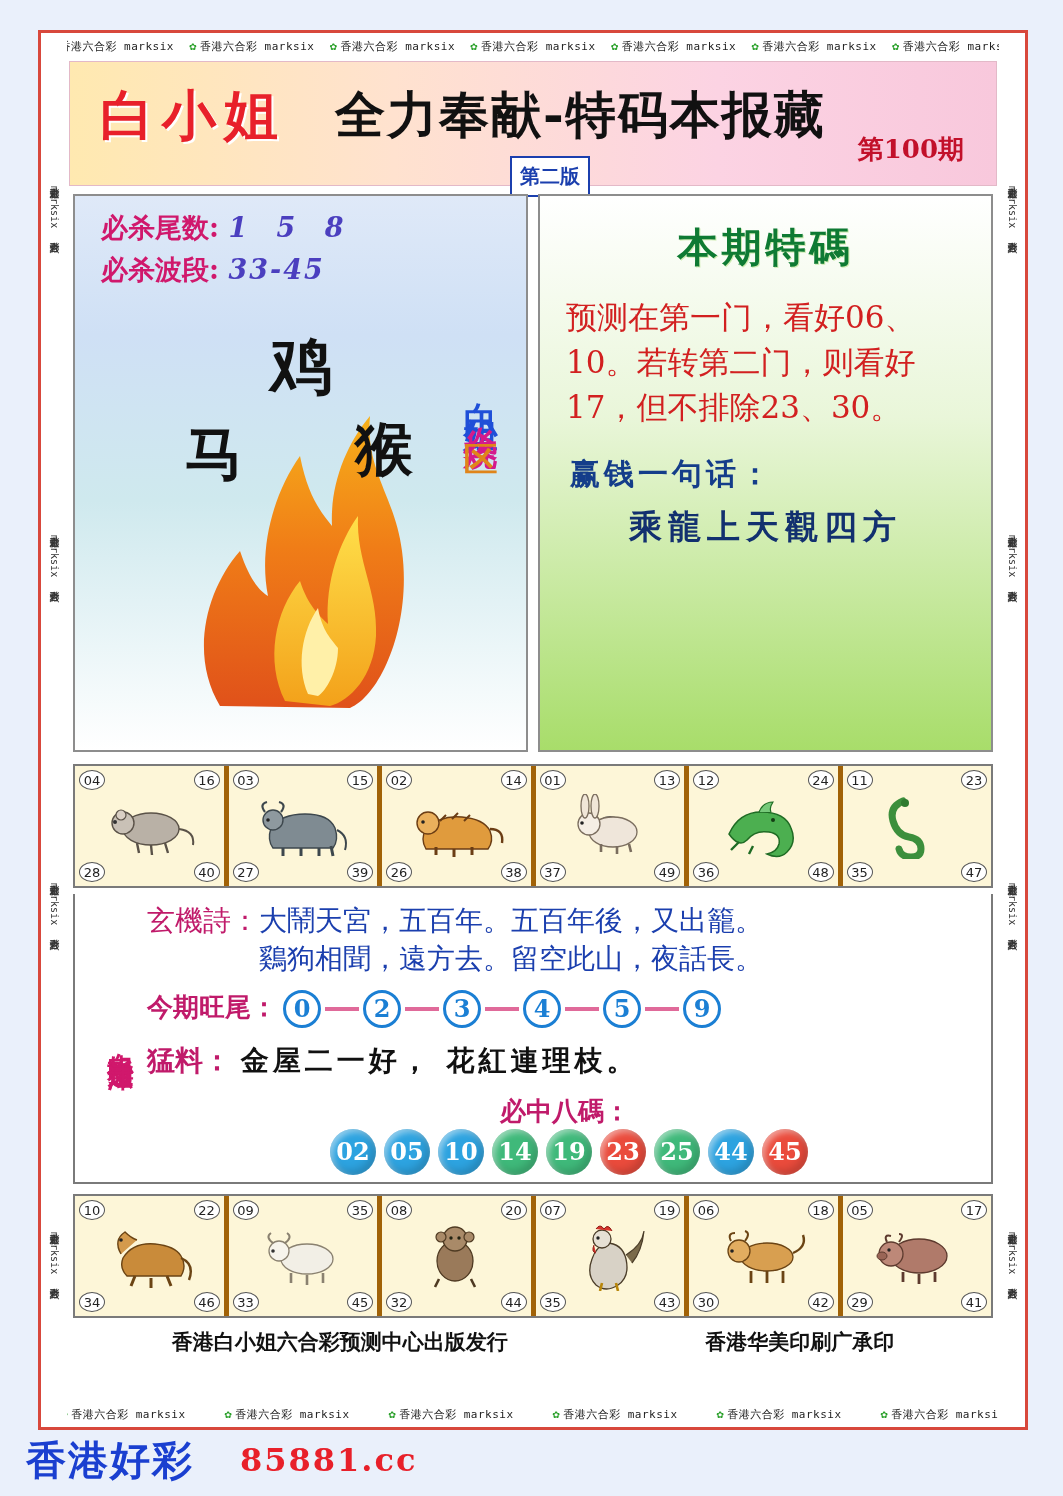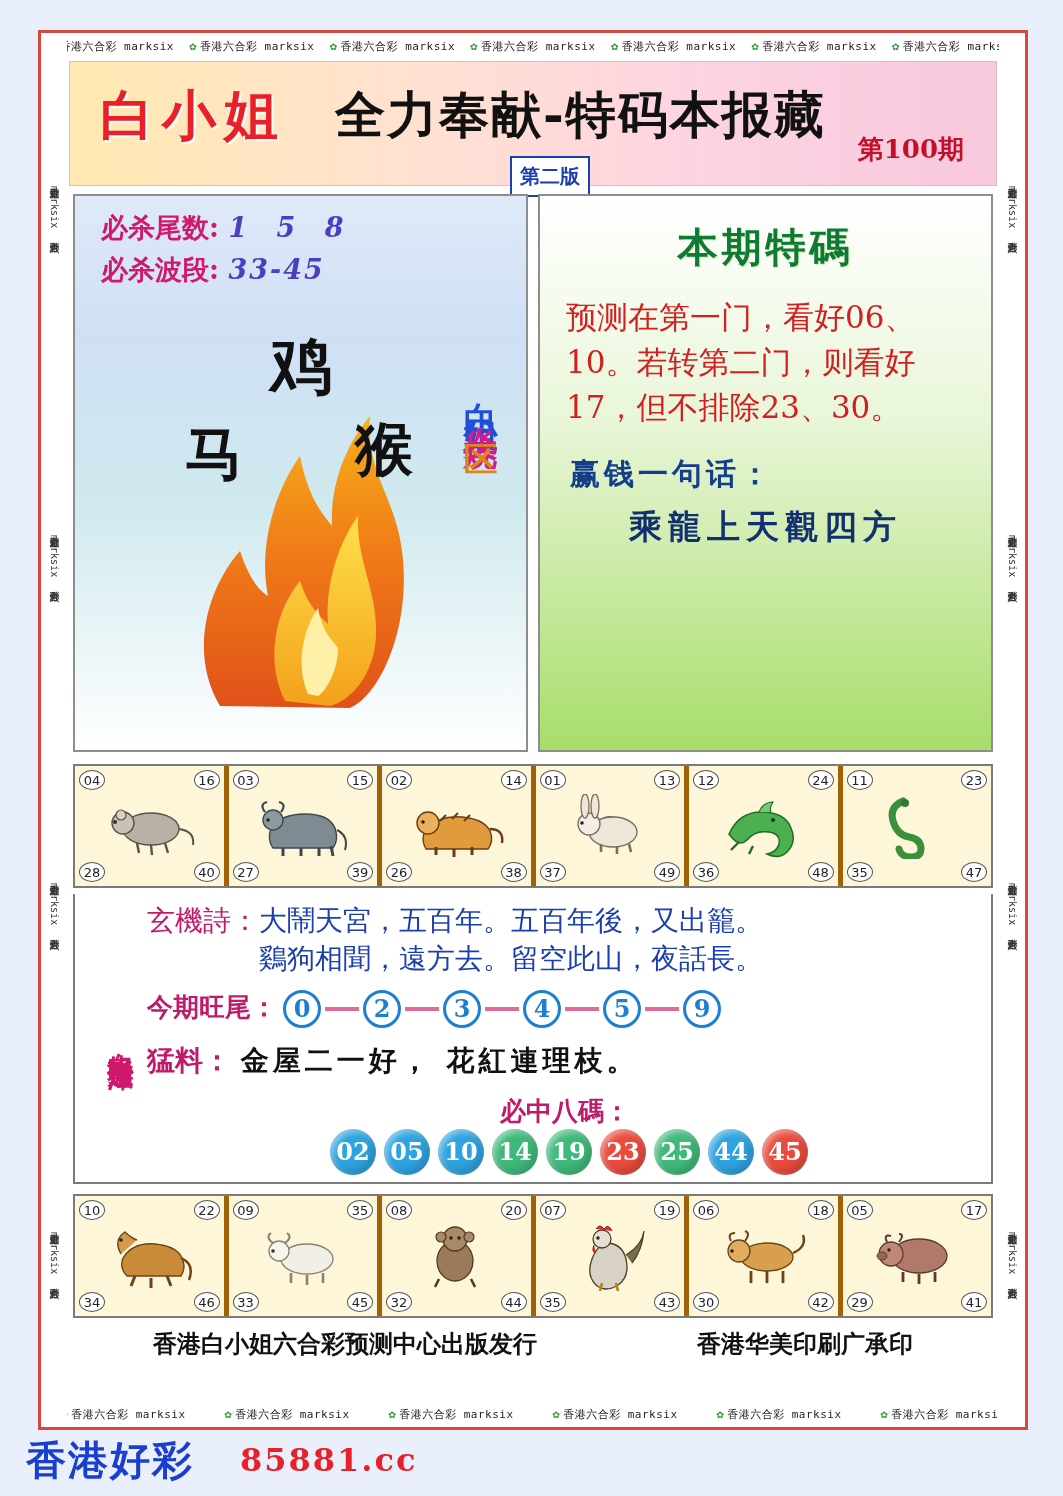--- a/index.html
+++ b/index.html
@@ -180,21 +180,21 @@
   .ball {
     width:46px; height:46px; border-radius:50%;
     display:flex; align-items:center; justify-content:center;
     font-size:24px; font-weight:bold; color:#fff;
     font-family:"DejaVu Serif", serif;
     box-shadow: inset -4px -4px 8px rgba(0,0,0,0.18), inset 3px 3px 6px rgba(255,255,255,0.5);
   }
 
   .footer-line {
     margin:10px 4px 0 4px; display:flex; justify-content:space-around;
-    font-size:24px; font-weight:bold; color:#111; font-family:"DejaVu Serif", serif;
+    font-size:21px; font-weight:bold; color:#111; font-family:"DejaVu Serif", serif;
   }
 
   
   .bottom-banner {
     position:absolute; left:0; bottom:0; width:1063px; height:72px;
     display:flex; align-items:center;
   }
   .bb-text { font-size:40px; font-weight:bold; color:#1a3fd0; font-family:"DejaVu Serif", serif; margin-left:26px; letter-spacing:2px;}
   .bb-num { font-size:32px; font-weight:bold; color:#e8202a; font-family:"DejaVu Serif", serif; margin-left:46px; letter-spacing:2px;}
 </style>

